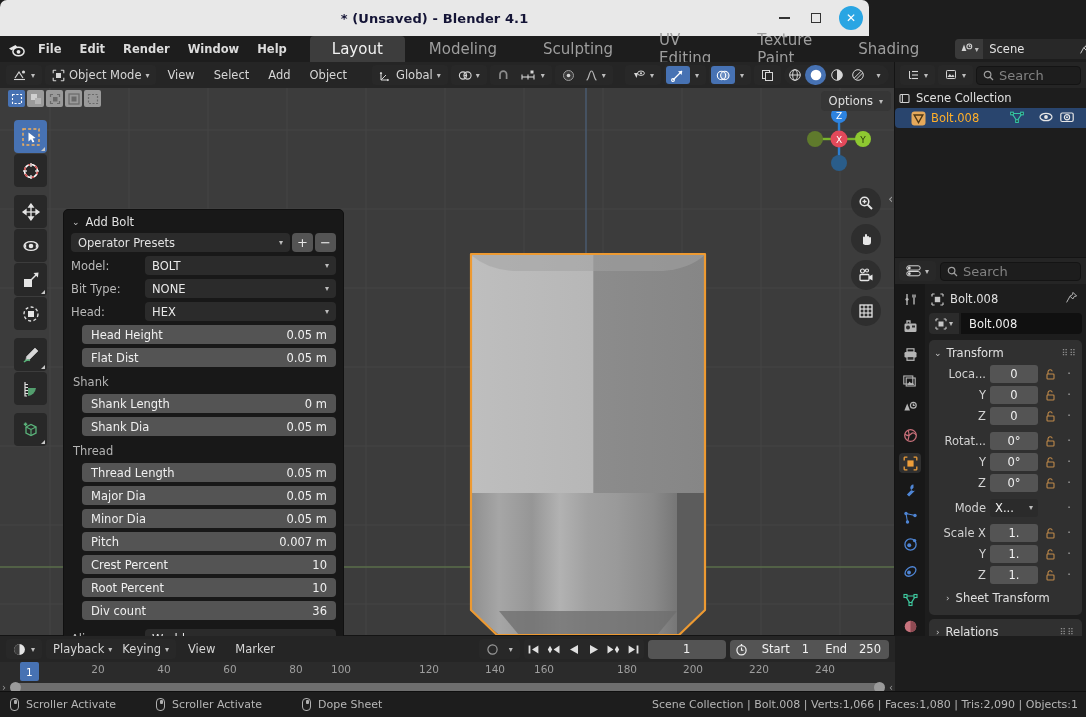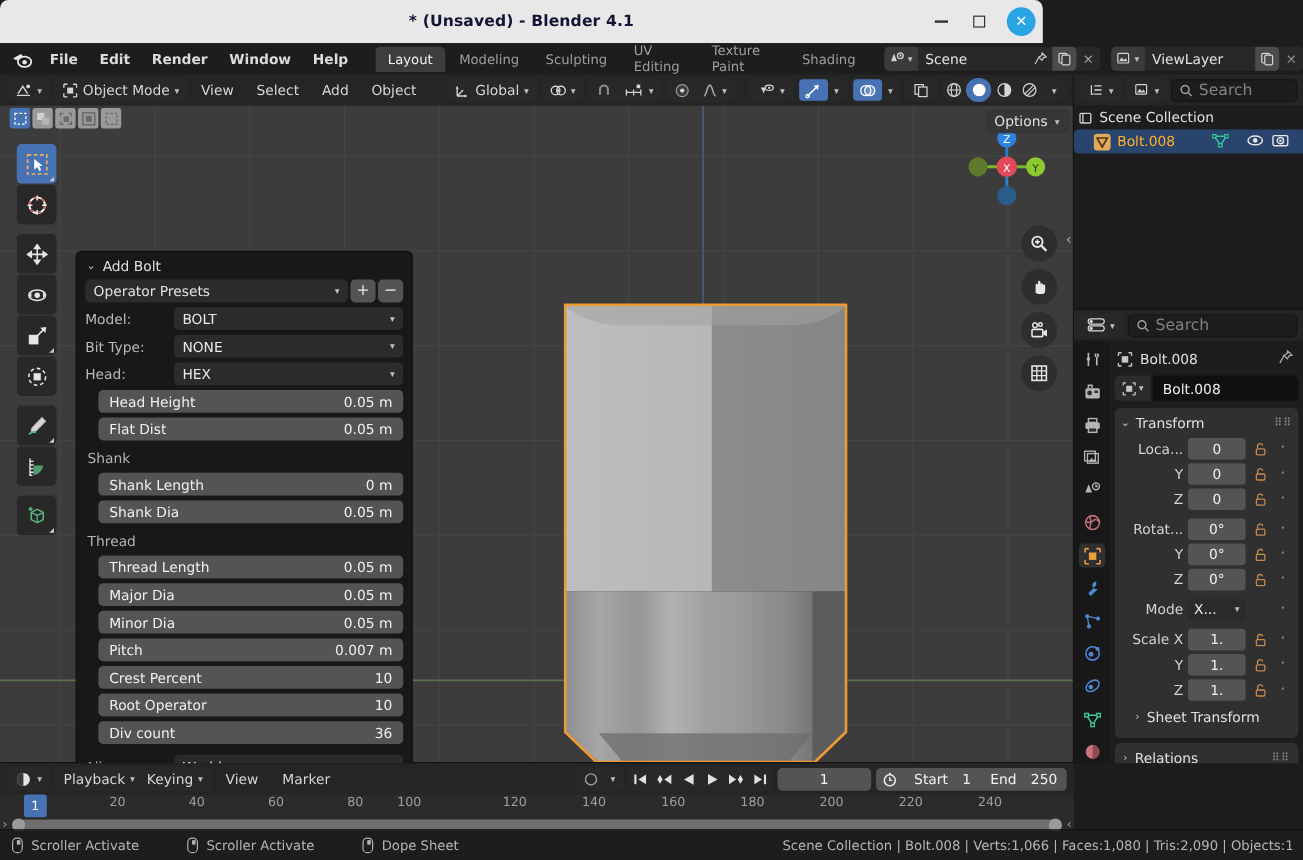--- a/index.html
+++ b/index.html
@@ -28,21 +28,21 @@
   .max-g { display:block; width:10px; height:10px; border:1.5px solid #333; }
 
   
   .topbar {
     position:absolute; left:0; top:36px; width:1086px; height:26px;
     background:#1d1d1d; display:flex; align-items:center; padding-left:8px; gap:0;
   }
   .blender-logo { width:22px; height:20px; display:flex; align-items:center; justify-content:center; margin-right:4px;}
   .mitem { padding:3px 9px; color:#dcdcdc; font-size:11.5px; border-radius:3px;font-weight:bold; }
   .wstabs { display:flex; align-items:center; margin-left:14px; gap:2px;}
-  .wtab { padding:4px 10px; color:#9e9e9e; font-size:11px; border-radius:4px 4px 0 0;}
+  .wtab { padding:4px 22px; color:#9e9e9e; font-size:15px; border-radius:4px 4px 0 0;}
   .wtab.active { background:#3d3d3d; color:#f2f2f2; }
   .scene-block { display:flex; align-items:center; margin-left:14px; gap:0; }
   .idblock { display:flex; align-items:center; background:#282828; border-radius:4px; height:20px; }
   .idblock .icbtn { width:28px; height:20px; display:flex; align-items:center; justify-content:center;
                     background:#3a3a3a; border-radius:4px 0 0 4px; gap:2px; }
   .idblock .name { padding:0 10px 0 6px; min-width:92px; font-size:11.5px; color:#e3e3e3;}
   .idblock .trail { display:flex; align-items:center; }
   .sqbtn { width:20px; height:20px; display:flex; align-items:center; justify-content:center; color:#c9c9c9;}
   .sqbtn.filled { background:#4b4b4b; border-radius:0 4px 4px 0;}
   .chev { font-size:8px; color:#bdbdbd; }
@@ -769,21 +769,21 @@
         </div>
         <div class="fld">
           <span>Pitch</span>
           <span>0.007 m</span>
         </div>
         <div class="fld">
           <span>Crest Percent</span>
           <span>10</span>
         </div>
         <div class="fld">
-          <span>Root Operator</span>
+          <span>Root Percent</span>
           <span>10</span>
         </div>
         <div class="fld">
           <span>Div count</span>
           <span>36</span>
         </div>
 
         <div class="lblrow" style="margin-top:5px;">
           <span class="lbl">Align:</span>
           <div class="sel">
@@ -1205,21 +1205,21 @@
   <div class="tl-body">
     <div class="tl-ticks">
       <div class="playhead" style="left:20px;">1</div>
       <span class="tl-tick" style="left:98px;">20</span>
       <span class="tl-tick" style="left:164px;">40</span>
       <span class="tl-tick" style="left:230px;">60</span>
       <span class="tl-tick" style="left:296px;">80</span>
       <span class="tl-tick" style="left:341px;">100</span>
       <span class="tl-tick" style="left:429px;">120</span>
       <span class="tl-tick" style="left:495px;">140</span>
-      <span class="tl-tick" style="left:561px;">160</span>
+      <span class="tl-tick" style="left:544px;">160</span>
       <span class="tl-tick" style="left:627px;">180</span>
       <span class="tl-tick" style="left:693px;">200</span>
       <span class="tl-tick" style="left:759px;">220</span>
       <span class="tl-tick" style="left:825px;">240</span>
     </div>
     <div class="scroller">
       <div class="knob" style="left:-2px;"></div>
       <div class="knob" style="right:-2px;"></div>
     </div>
     <div style="position:absolute;left:2px;top:20px;color:#9a9a9a;font-size:10px;">›</div>

